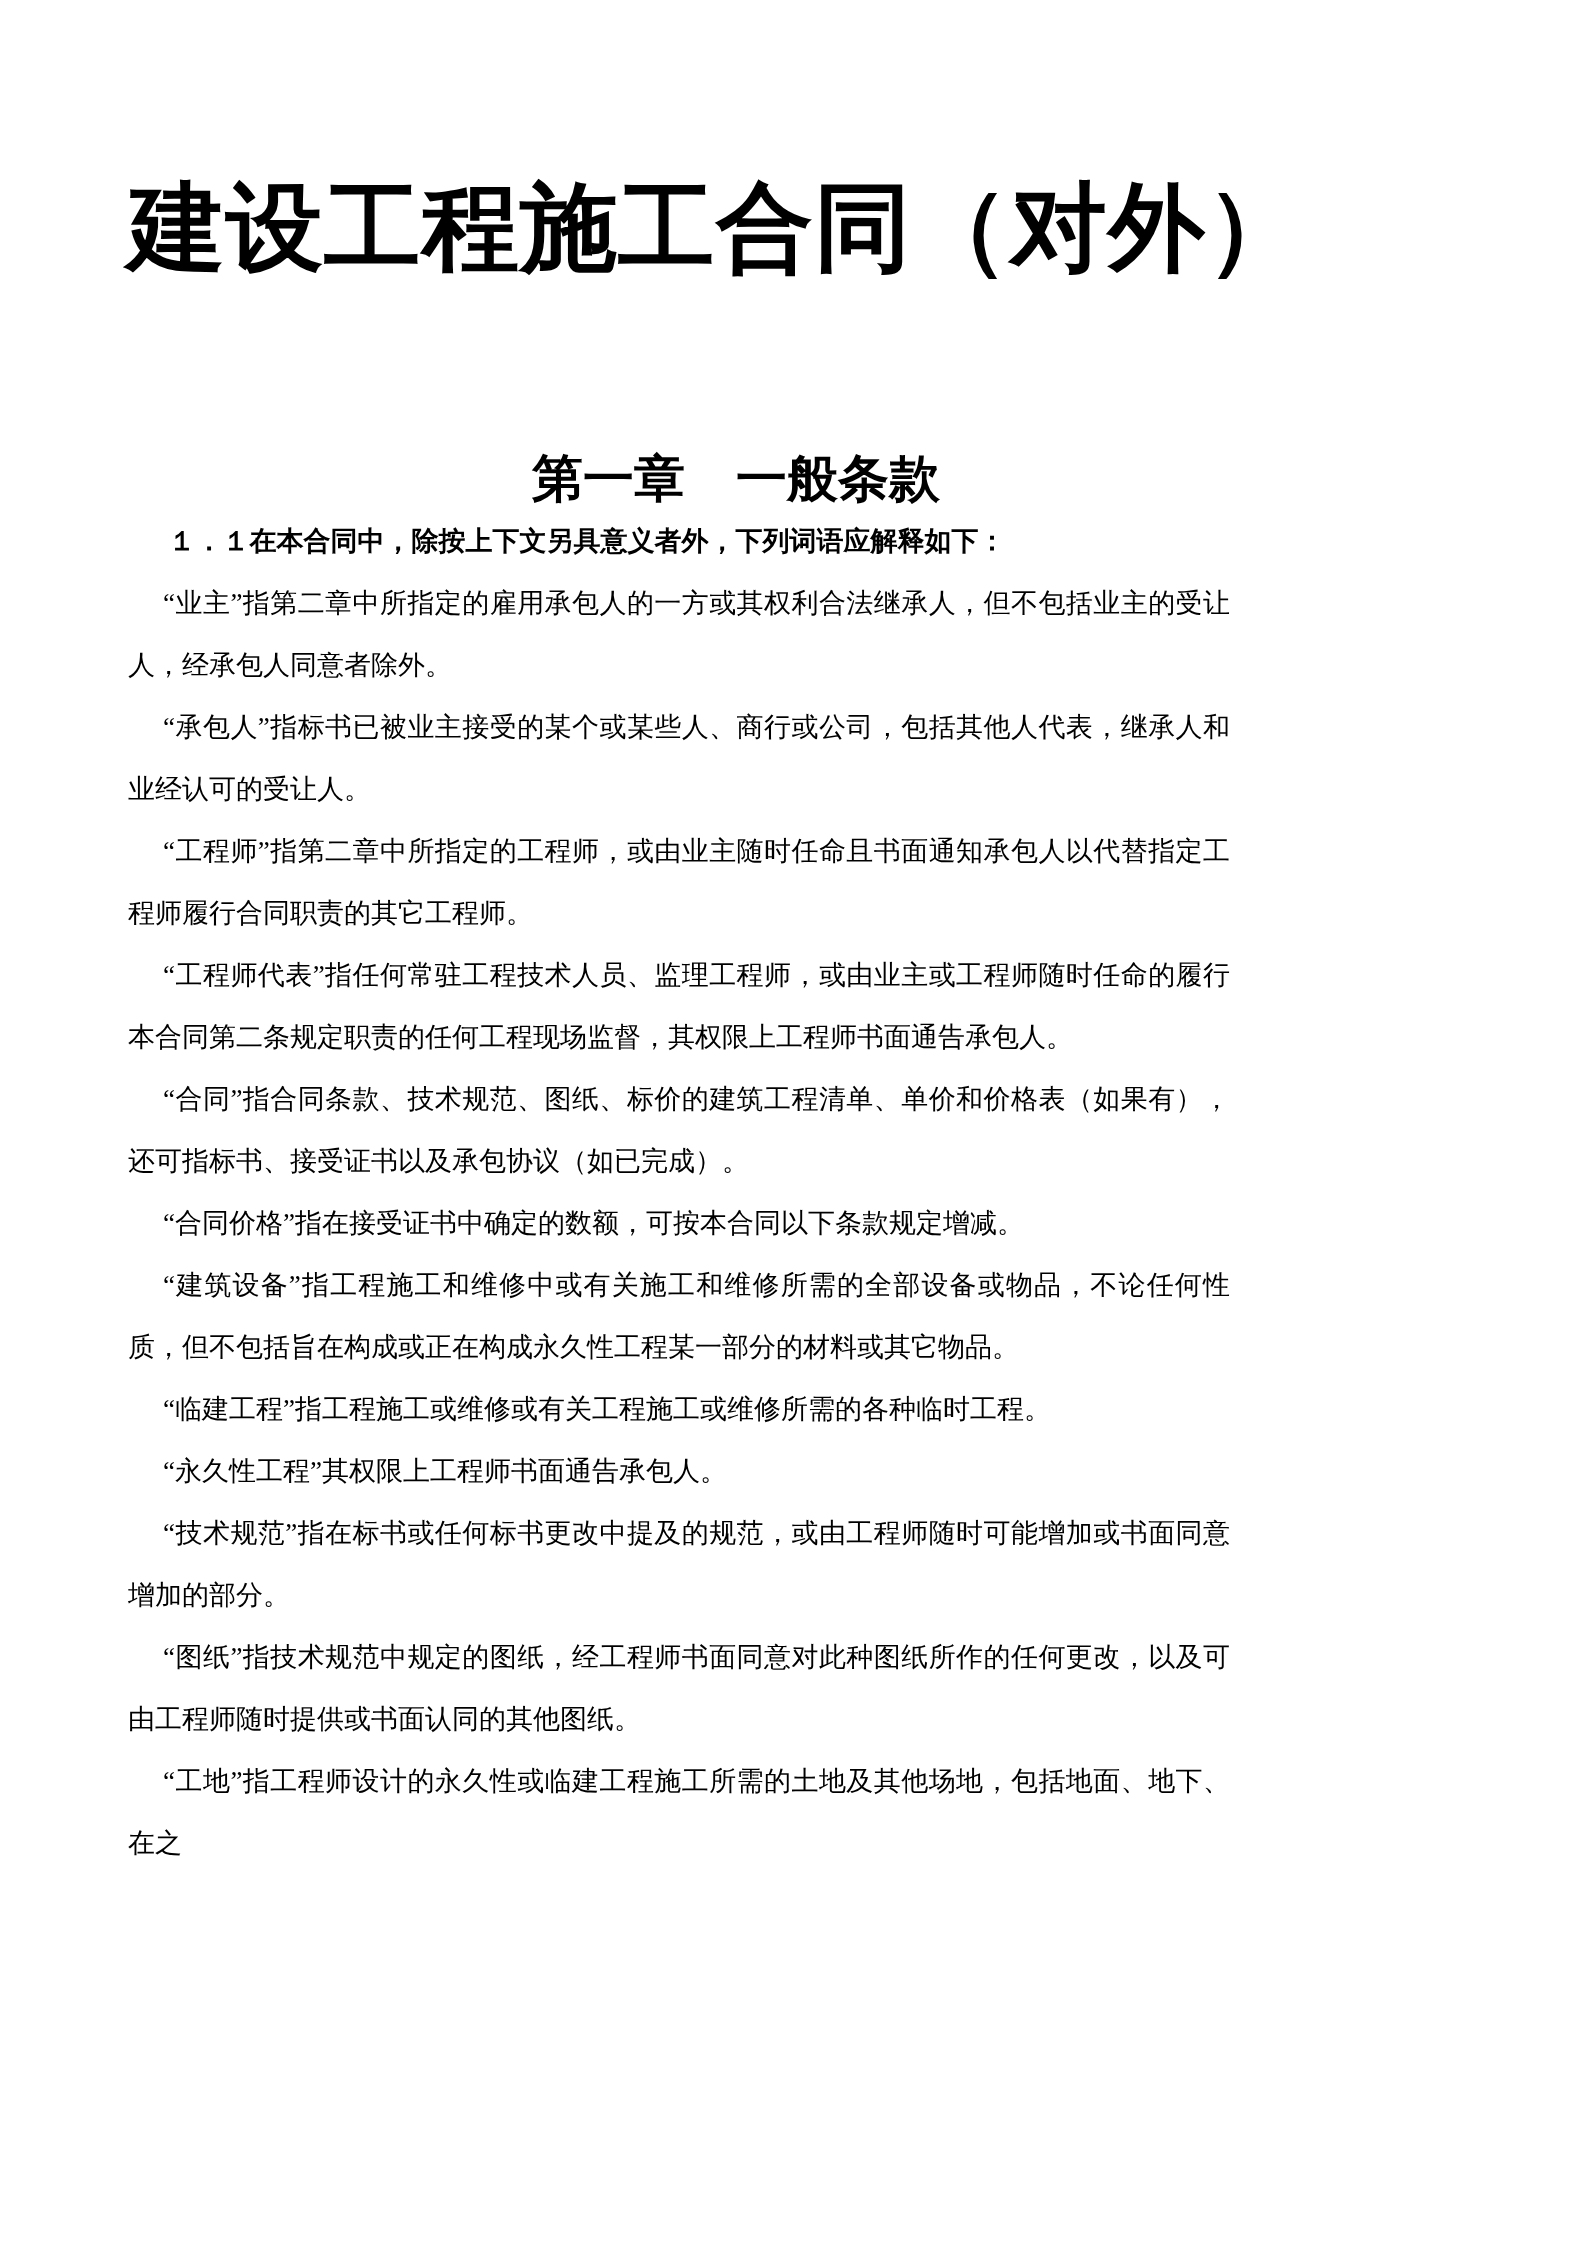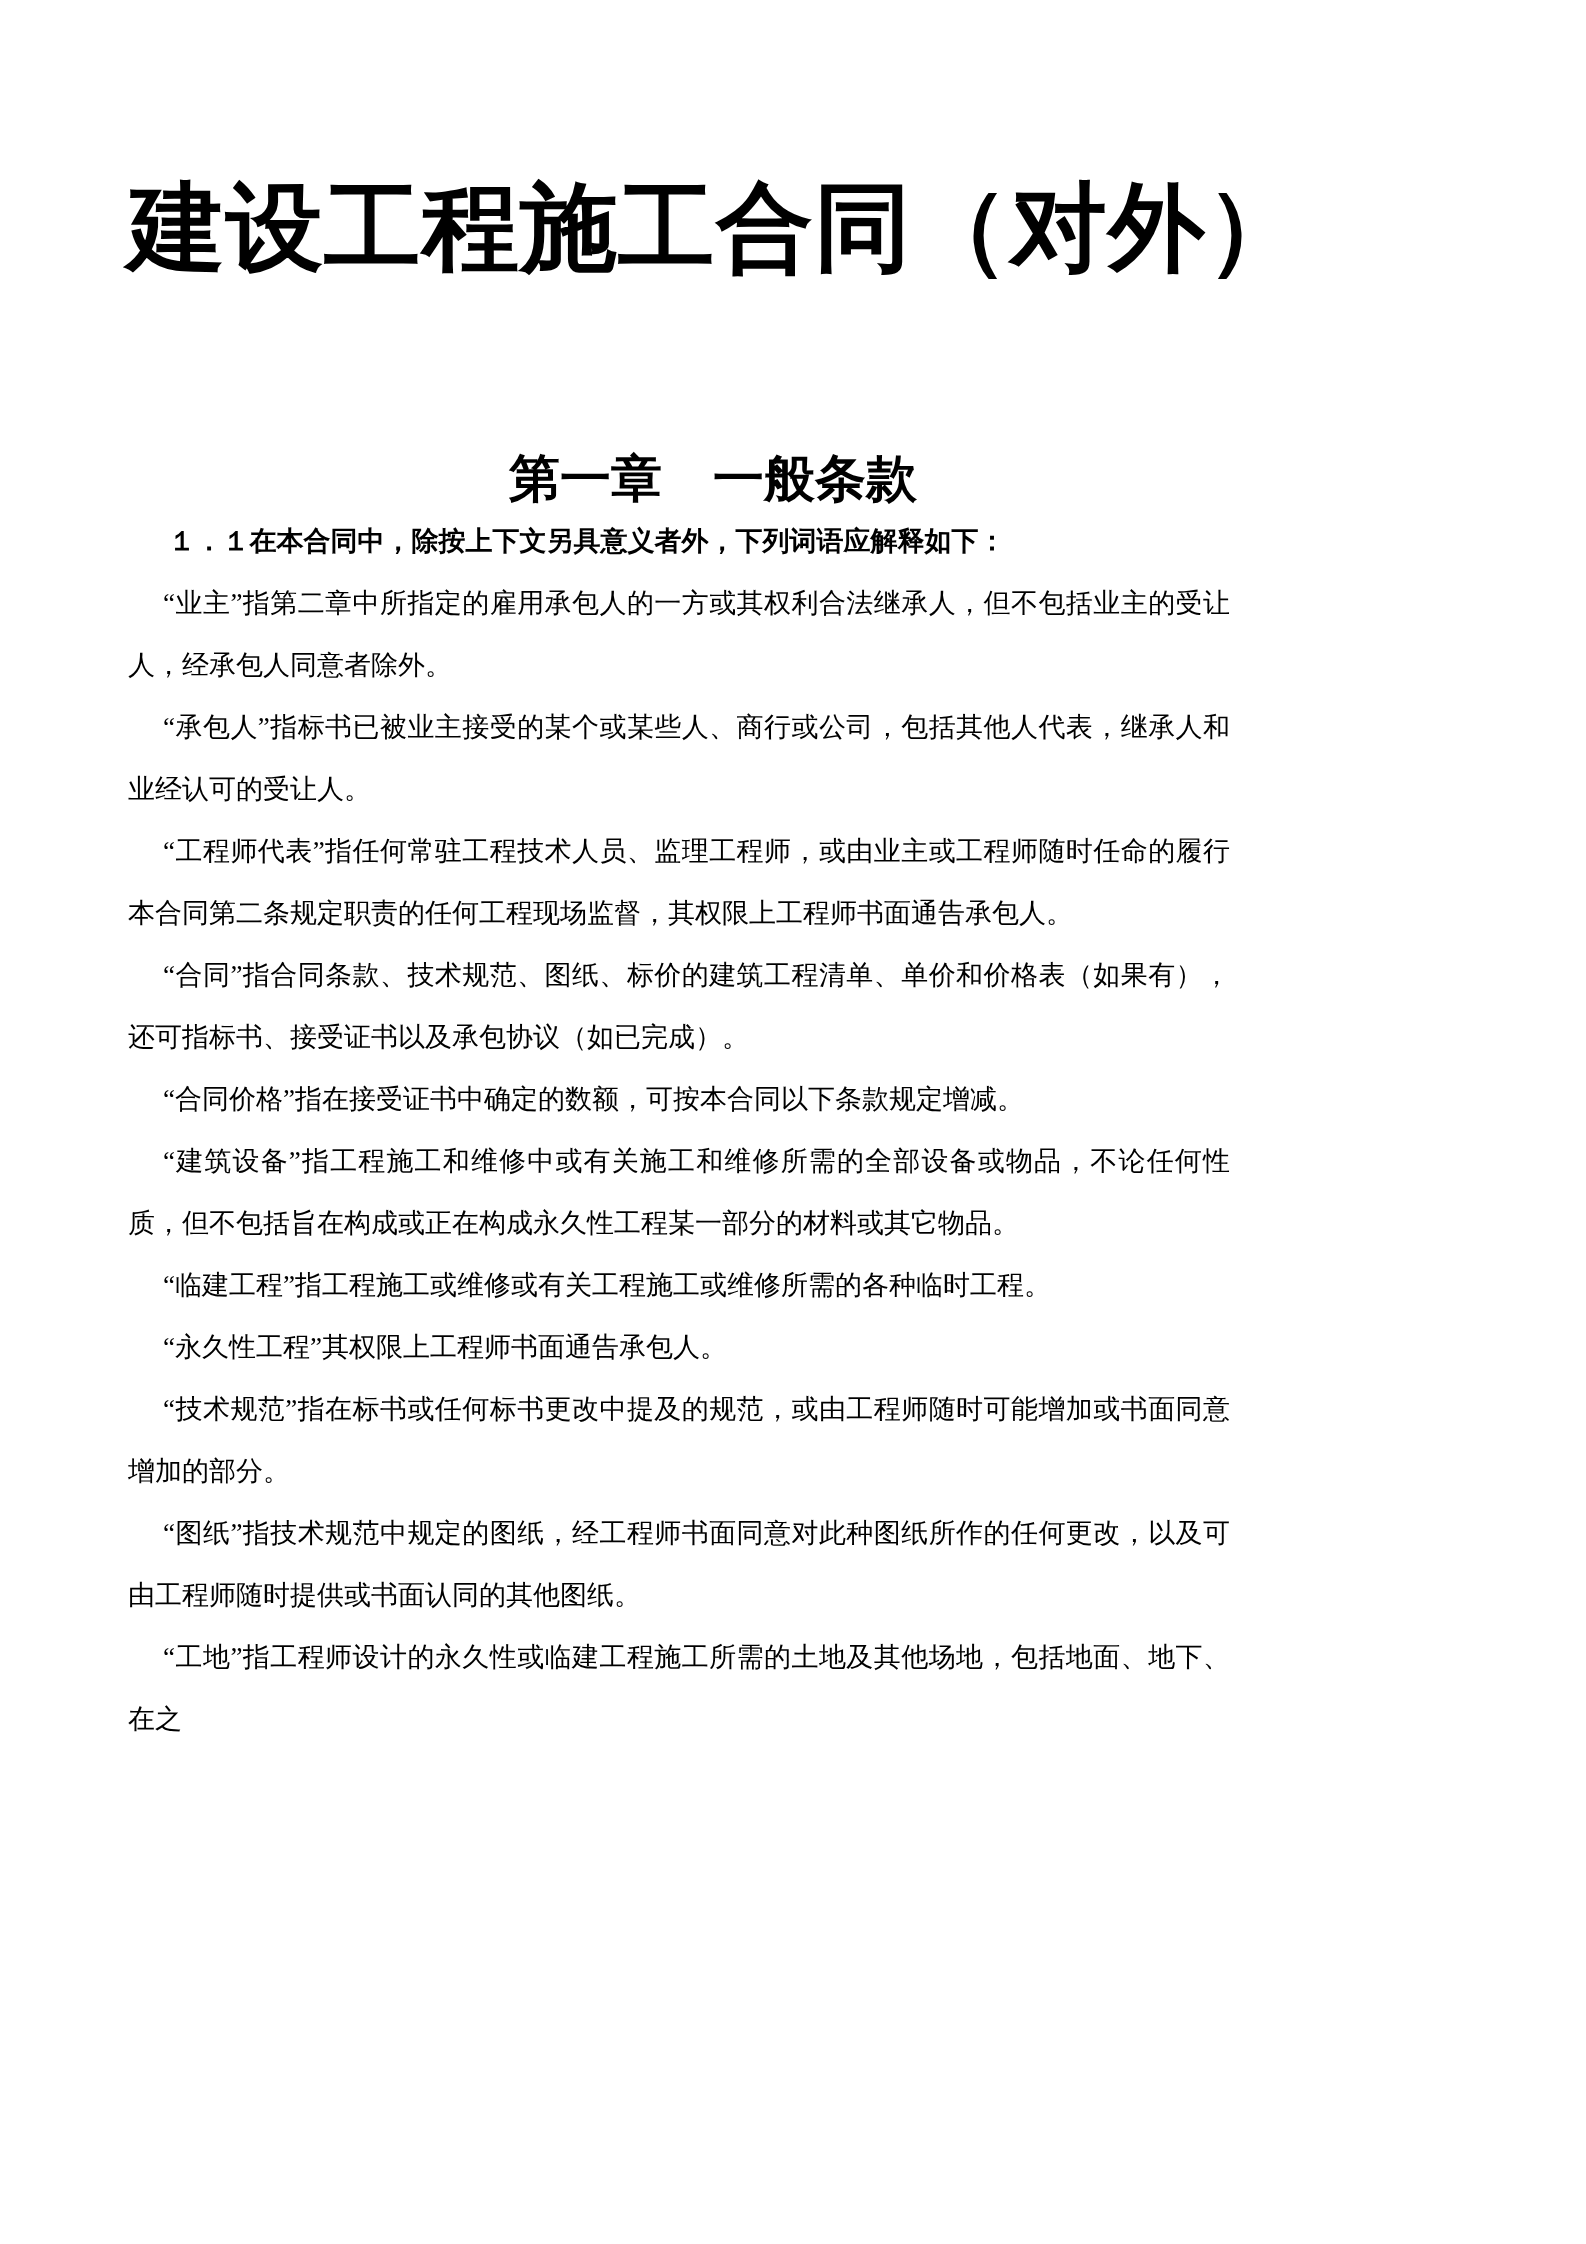--- a/index.html
+++ b/index.html
@@ -31,21 +31,21 @@
     margin: 178px 0 0 0;
     white-space: nowrap;
   }
   .chapter-heading {
     font-size: 51px;
     line-height: 62px;
     font-weight: bold;
     text-align: center;
     margin: 168px 0 0 0;
     position: relative;
-    left: 34px;
+    left: 57px;
     white-space: nowrap;
   }
   .section-heading {
     font-size: 31px;
     line-height: 62px;
     font-weight: bold;
     margin: 102px 0 0 0;
     text-indent: 1.25em;
   }
   .para {
@@ -63,20 +63,21 @@
 </style>
 </head>
 <body>
 
 <div class="page">
   <h1 class="doc-title">建设工程施工合同（对外）</h1>
   <h2 class="chapter-heading">第一章　一般条款</h2>
   <p class="para intro">１．１在本合同中，除按上下文另具意义者外，下列词语应解释如下：</p>
   <p class="para">“业主”指第二章中所指定的雇用承包人的一方或其权利合法继承人，但不包括业主的受让人，经承包人同意者除外。</p>
   <p class="para">“承包人”指标书已被业主接受的某个或某些人、商行或公司，包括其他人代表，继承人和业经认可的受让人。</p>
+  <p class="para">“工程师”指第二章中所指定的工程师，或由业主随时任命且书面通知承包人以代替指定工程师履行合同职责的其它工程师。</p>
   <p class="para">“工程师代表”指任何常驻工程技术人员、监理工程师，或由业主或工程师随时任命的履行本合同第二条规定职责的任何工程现场监督，其权限上工程师书面通告承包人。</p>
   <p class="para">“合同”指合同条款、技术规范、图纸、标价的建筑工程清单、单价和价格表（如果有），还可指标书、接受证书以及承包协议（如已完成）。</p>
   <p class="para">“合同价格”指在接受证书中确定的数额，可按本合同以下条款规定增减。</p>
   <p class="para">“建筑设备”指工程施工和维修中或有关施工和维修所需的全部设备或物品，不论任何性质，但不包括旨在构成或正在构成永久性工程某一部分的材料或其它物品。</p>
   <p class="para">“临建工程”指工程施工或维修或有关工程施工或维修所需的各种临时工程。</p>
   <p class="para">“永久性工程”其权限上工程师书面通告承包人。</p>
   <p class="para">“技术规范”指在标书或任何标书更改中提及的规范，或由工程师随时可能增加或书面同意增加的部分。</p>
   <p class="para">“图纸”指技术规范中规定的图纸，经工程师书面同意对此种图纸所作的任何更改，以及可由工程师随时提供或书面认同的其他图纸。</p>
   <p class="para">“工地”指工程师设计的永久性或临建工程施工所需的土地及其他场地，包括地面、地下、在之</p>
 </div>

